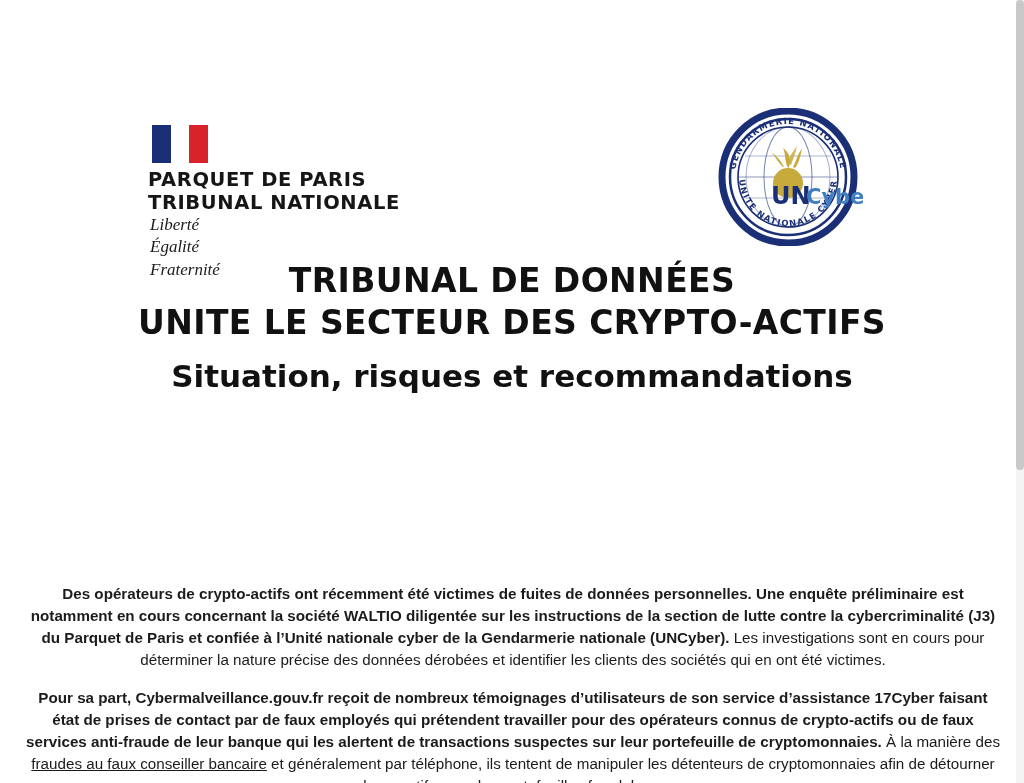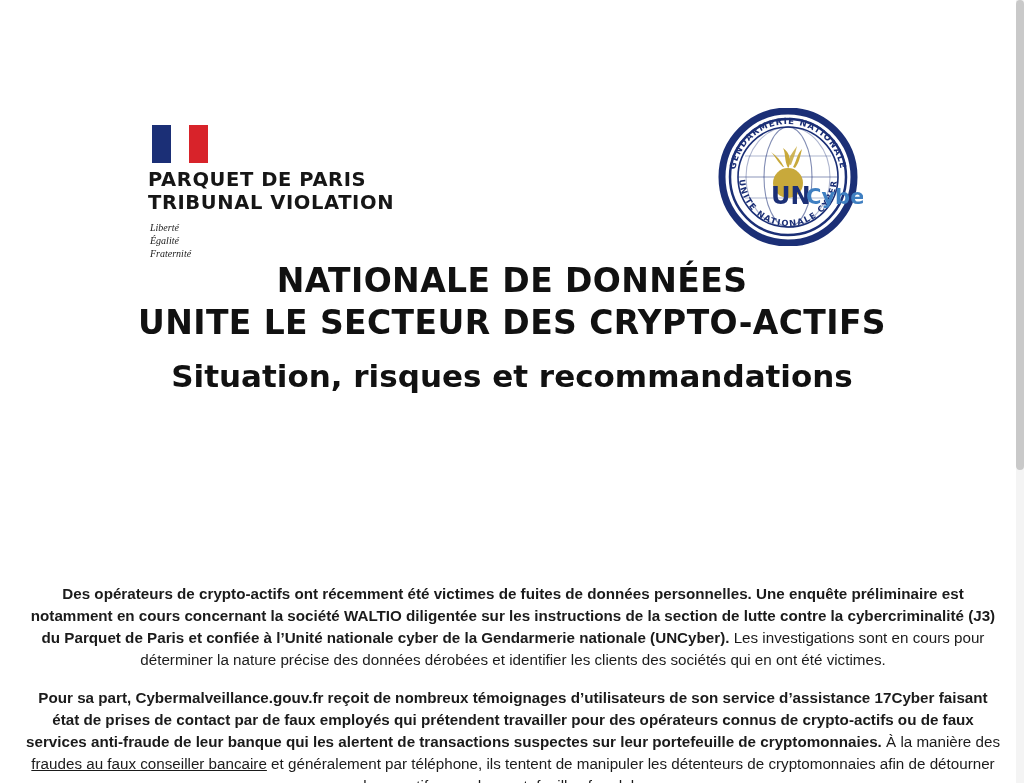--- a/index.html
+++ b/index.html
@@ -41,25 +41,25 @@
 
   .parquet-title {
     font-family: "DejaVu Sans", sans-serif;
     font-weight: bold;
     font-size: 19.5px;
     letter-spacing: 0.6px;
     line-height: 1.18;
     color: #161616;
   }
   .parquet-motto {
-    margin-top: 7px;
+    margin-top: 0;
     margin-left: 2px;
     font-family: "Liberation Serif", serif;
     font-style: italic;
-    font-size: 10px;
+    font-size: 17px;
     line-height: 1.32;
     color: #1b1b1b;
   }
 
   
   .logo-uncyber {
     position: absolute;
     left: 713px;
     top: 108px;
     width: 156px;
@@ -140,21 +140,21 @@
 <div class="header">
 
   <div class="logo-parquet">
     <div class="flag">
       <div class="b1"></div>
         <div class="b2"></div>
         <div class="b3"></div>
     </div>
     <div class="parquet-title">
       <div>PARQUET DE PARIS</div>
-      <div>TRIBUNAL VIOLATION</div>
+      <div>TRIBUNAL NATIONALE</div>
     </div>
     <div class="parquet-motto">
       <div>Liberté</div>
       <div>Égalité</div>
       <div>Fraternité</div>
     </div>
   </div>
 
   <div class="logo-uncyber">
     <div class="emblem">
@@ -192,21 +192,21 @@
 
         <text x="58" y="96" font-family="DejaVu Sans, sans-serif" font-size="24" font-weight="bold" fill="#1b2f76">UN</text>
         <text x="93" y="96" font-family="DejaVu Sans, sans-serif" font-size="21" font-weight="bold" fill="#3f7fc1">Cyber</text>
       </svg>
     </div>
   </div>
 </div>
 
 <div class="titles">
   <div class="doc-title">
-    <div>NATIONALE DE DONNÉES</div>
+    <div>TRIBUNAL DE DONNÉES</div>
     <div>UNITE LE SECTEUR DES CRYPTO-ACTIFS</div>
   </div>
   <div class="doc-subtitle">Situation, risques et recommandations</div>
 </div>
 
 <div class="body-text">
   <p class="para">
     <b>Des opérateurs de crypto-actifs ont récemment été victimes de fuites de données personnelles. Une enquête préliminaire est notamment en cours concernant la société WALTIO diligentée sur les instructions de la section de lutte contre la cybercriminalité (J3) du Parquet de Paris et confiée à l’Unité nationale cyber de la Gendarmerie nationale (UNCyber).</b><span> Les investigations sont en cours pour déterminer la nature précise des données dérobées et identifier les clients des sociétés qui en ont été victimes.</span>
   </p>
   <p class="para">

